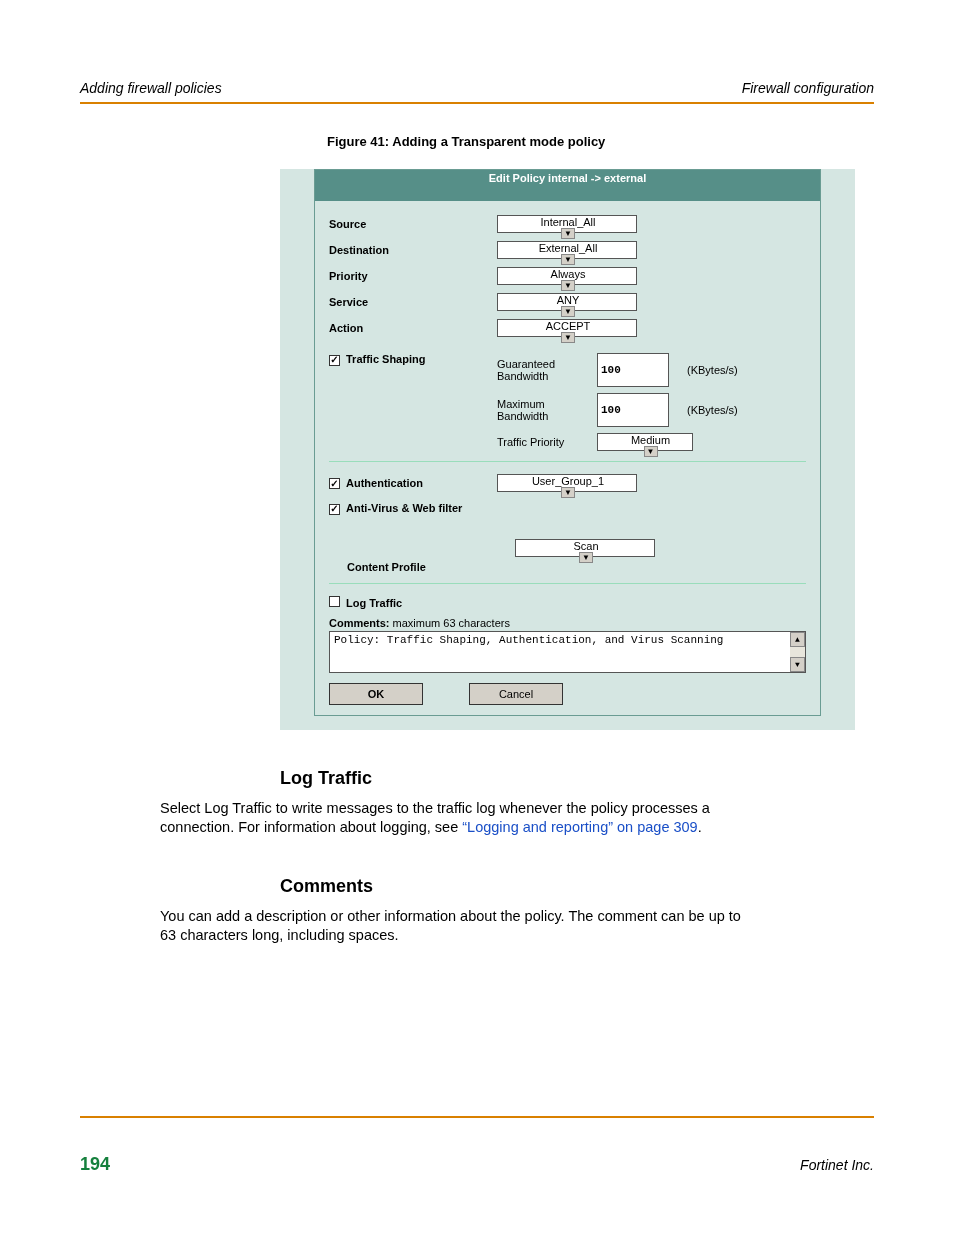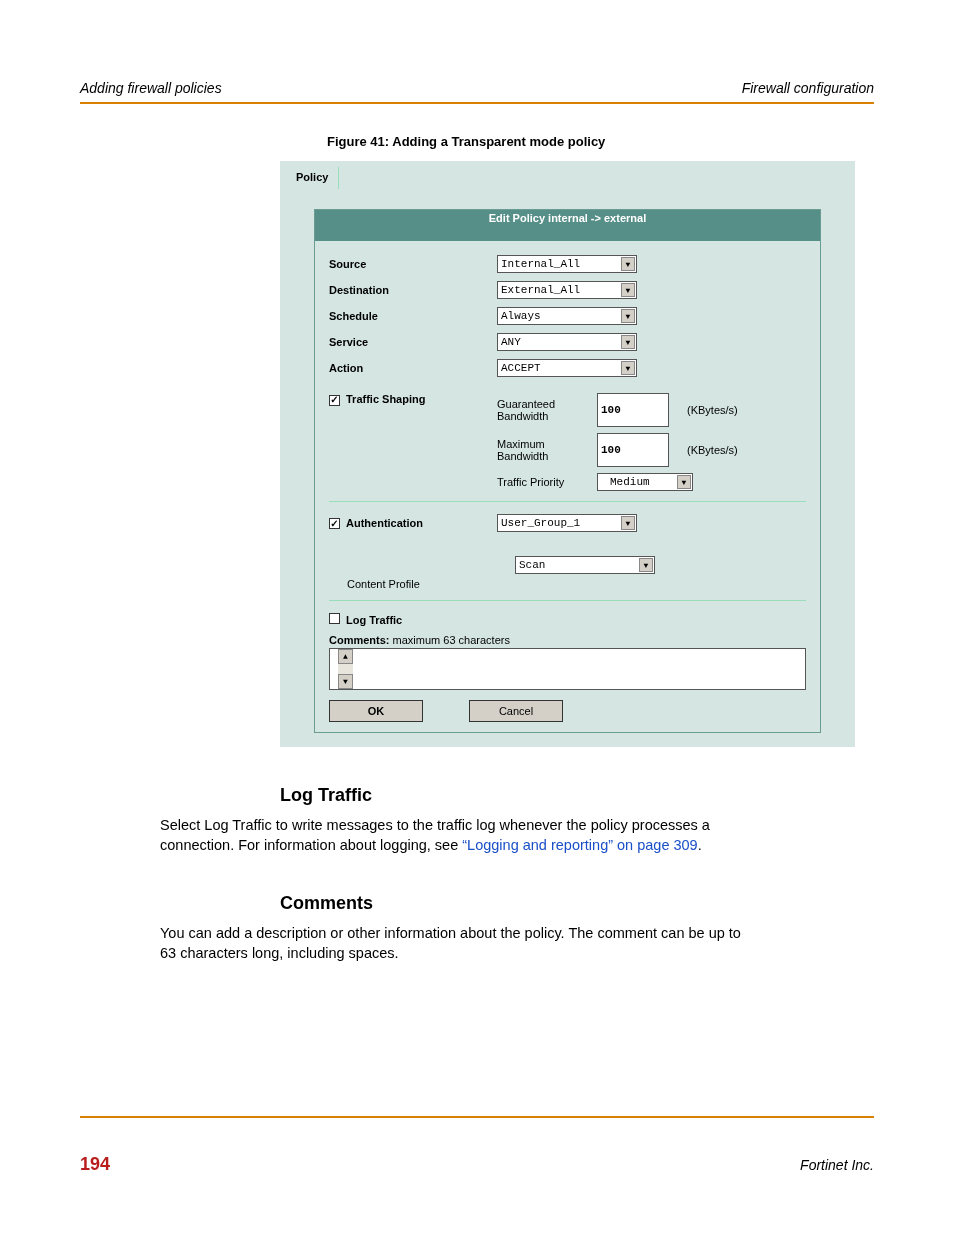--- a/index.html
+++ b/index.html
@@ -67,33 +67,34 @@
     padding: 2px 0 17px 0;
     font-family: Verdana, Geneva, sans-serif;
   }
   .form-body {
     background: #d5e6e2;
     padding: 14px 14px 10px 14px;
     font-size: 11px;
   }
   .row { display: flex; align-items: center; margin-bottom: 8px; }
   .row .lbl { width: 168px; font-weight: bold; }
-  .row .lbl.plain { font-weight: normal; margin-top: 38px; }
+  .row .lbl.plain { font-weight: bold; margin-top: 38px; }
   .sel {
-    font-family: Liberation Mono, monospace;
+    font-family: Liberation Sans, sans-serif;
     font-size: 11px;
     width: 140px;
     height: 18px;
     background: #fff;
     border: 1px solid #555;
     box-sizing: border-box;
     display: inline-flex;
     align-items: center;
     padding: 0 1px 0 3px;
     justify-content: space-between;
+    flex-direction: column;
   }
   .sel .arrow {
     width: 14px; height: 14px;
     background: #d4d0c8;
     border: 1px solid #888;
     box-sizing: border-box;
     display: inline-flex;
     align-items: center; justify-content: center;
     font-size: 8px;
   }
@@ -175,62 +176,57 @@
   .footer {
     position: absolute;
     bottom: 60px;
     left: 80px; right: 80px;
     border-top: 2px solid #d98000;
     padding-top: 6px;
     display: flex;
     justify-content: space-between;
     align-items: baseline;
   }
-  .pagenum { color: #b91c1c; font-weight: bold; font-size: 18px; }
+  .pagenum { color: #15803d; font-weight: bold; font-size: 18px; }
   .footer-right { font-style: italic; font-size: 14px; margin-top: 33px; }
 </style>
 </head>
 <body>
 
 <div class="page">
 
   <div class="top-header">
     <span>Adding firewall policies</span>
     <span>Firewall configuration</span>
   </div>
 
   <div class="figure-caption">Figure 41: Adding a Transparent mode policy</div>
 
   <div class="figure-wrap">
-    <div class="tab-row">
-      <span class="tab">
-        <span>Policy</span>
-      </span>
-    </div>
 
     <div class="form-box">
       <div class="form-titlebar">Edit Policy internal -&gt; external</div>
       <div class="form-body">
 
         <div class="row">
           <span class="lbl">Source</span>
           <span class="sel">
             <span>Internal_All</span>
             <span class="arrow">▼</span>
           </span>
         </div>
         <div class="row">
           <span class="lbl">Destination</span>
           <span class="sel">
             <span>External_All</span>
             <span class="arrow">▼</span>
           </span>
         </div>
         <div class="row">
-          <span class="lbl">Schedule</span>
+          <span class="lbl">Priority</span>
           <span class="sel">
             <span>Always</span>
             <span class="arrow">▼</span>
           </span>
         </div>
         <div class="row">
           <span class="lbl">Service</span>
           <span class="sel">
             <span>ANY</span>
             <span class="arrow">▼</span>
@@ -278,20 +274,25 @@
         <div class="row">
           <span class="lbl">
             <span class="check">✓</span><span>Authentication</span>
           </span>
           <span class="sel">
             <span>User_Group_1</span>
             <span class="arrow">▼</span>
           </span>
         </div>
 
+        <div class="row" style="margin-top:10px;">
+          <span class="lbl">
+            <span class="check">✓</span><span>Anti-Virus &amp; Web filter</span>
+          </span>
+        </div>
         <div class="row">
           <span class="lbl plain" style="padding-left:18px;">Content Profile</span>
           <span class="sel">
             <span>Scan</span>
             <span class="arrow">▼</span>
           </span>
         </div>
 
         <div class="divider"></div>
 
@@ -299,20 +300,21 @@
           <span class="lbl">
             <span class="check"></span><span>Log Traffic</span>
           </span>
         </div>
 
         <div style="font-size:11px; margin-bottom:2px;">
           <b>Comments:</b>
           <span>maximum 63 characters</span>
         </div>
         <div class="textarea-box">
+          <span>Policy: Traffic Shaping, Authentication, and Virus Scanning</span>
           <span class="scroll">
             <span class="scroll-btn">▲</span>
             <span class="scroll-btn">▼</span>
           </span>
         </div>
 
         <div class="btn-row">
           <span class="btn">
               <span>OK</span>
             </span>

